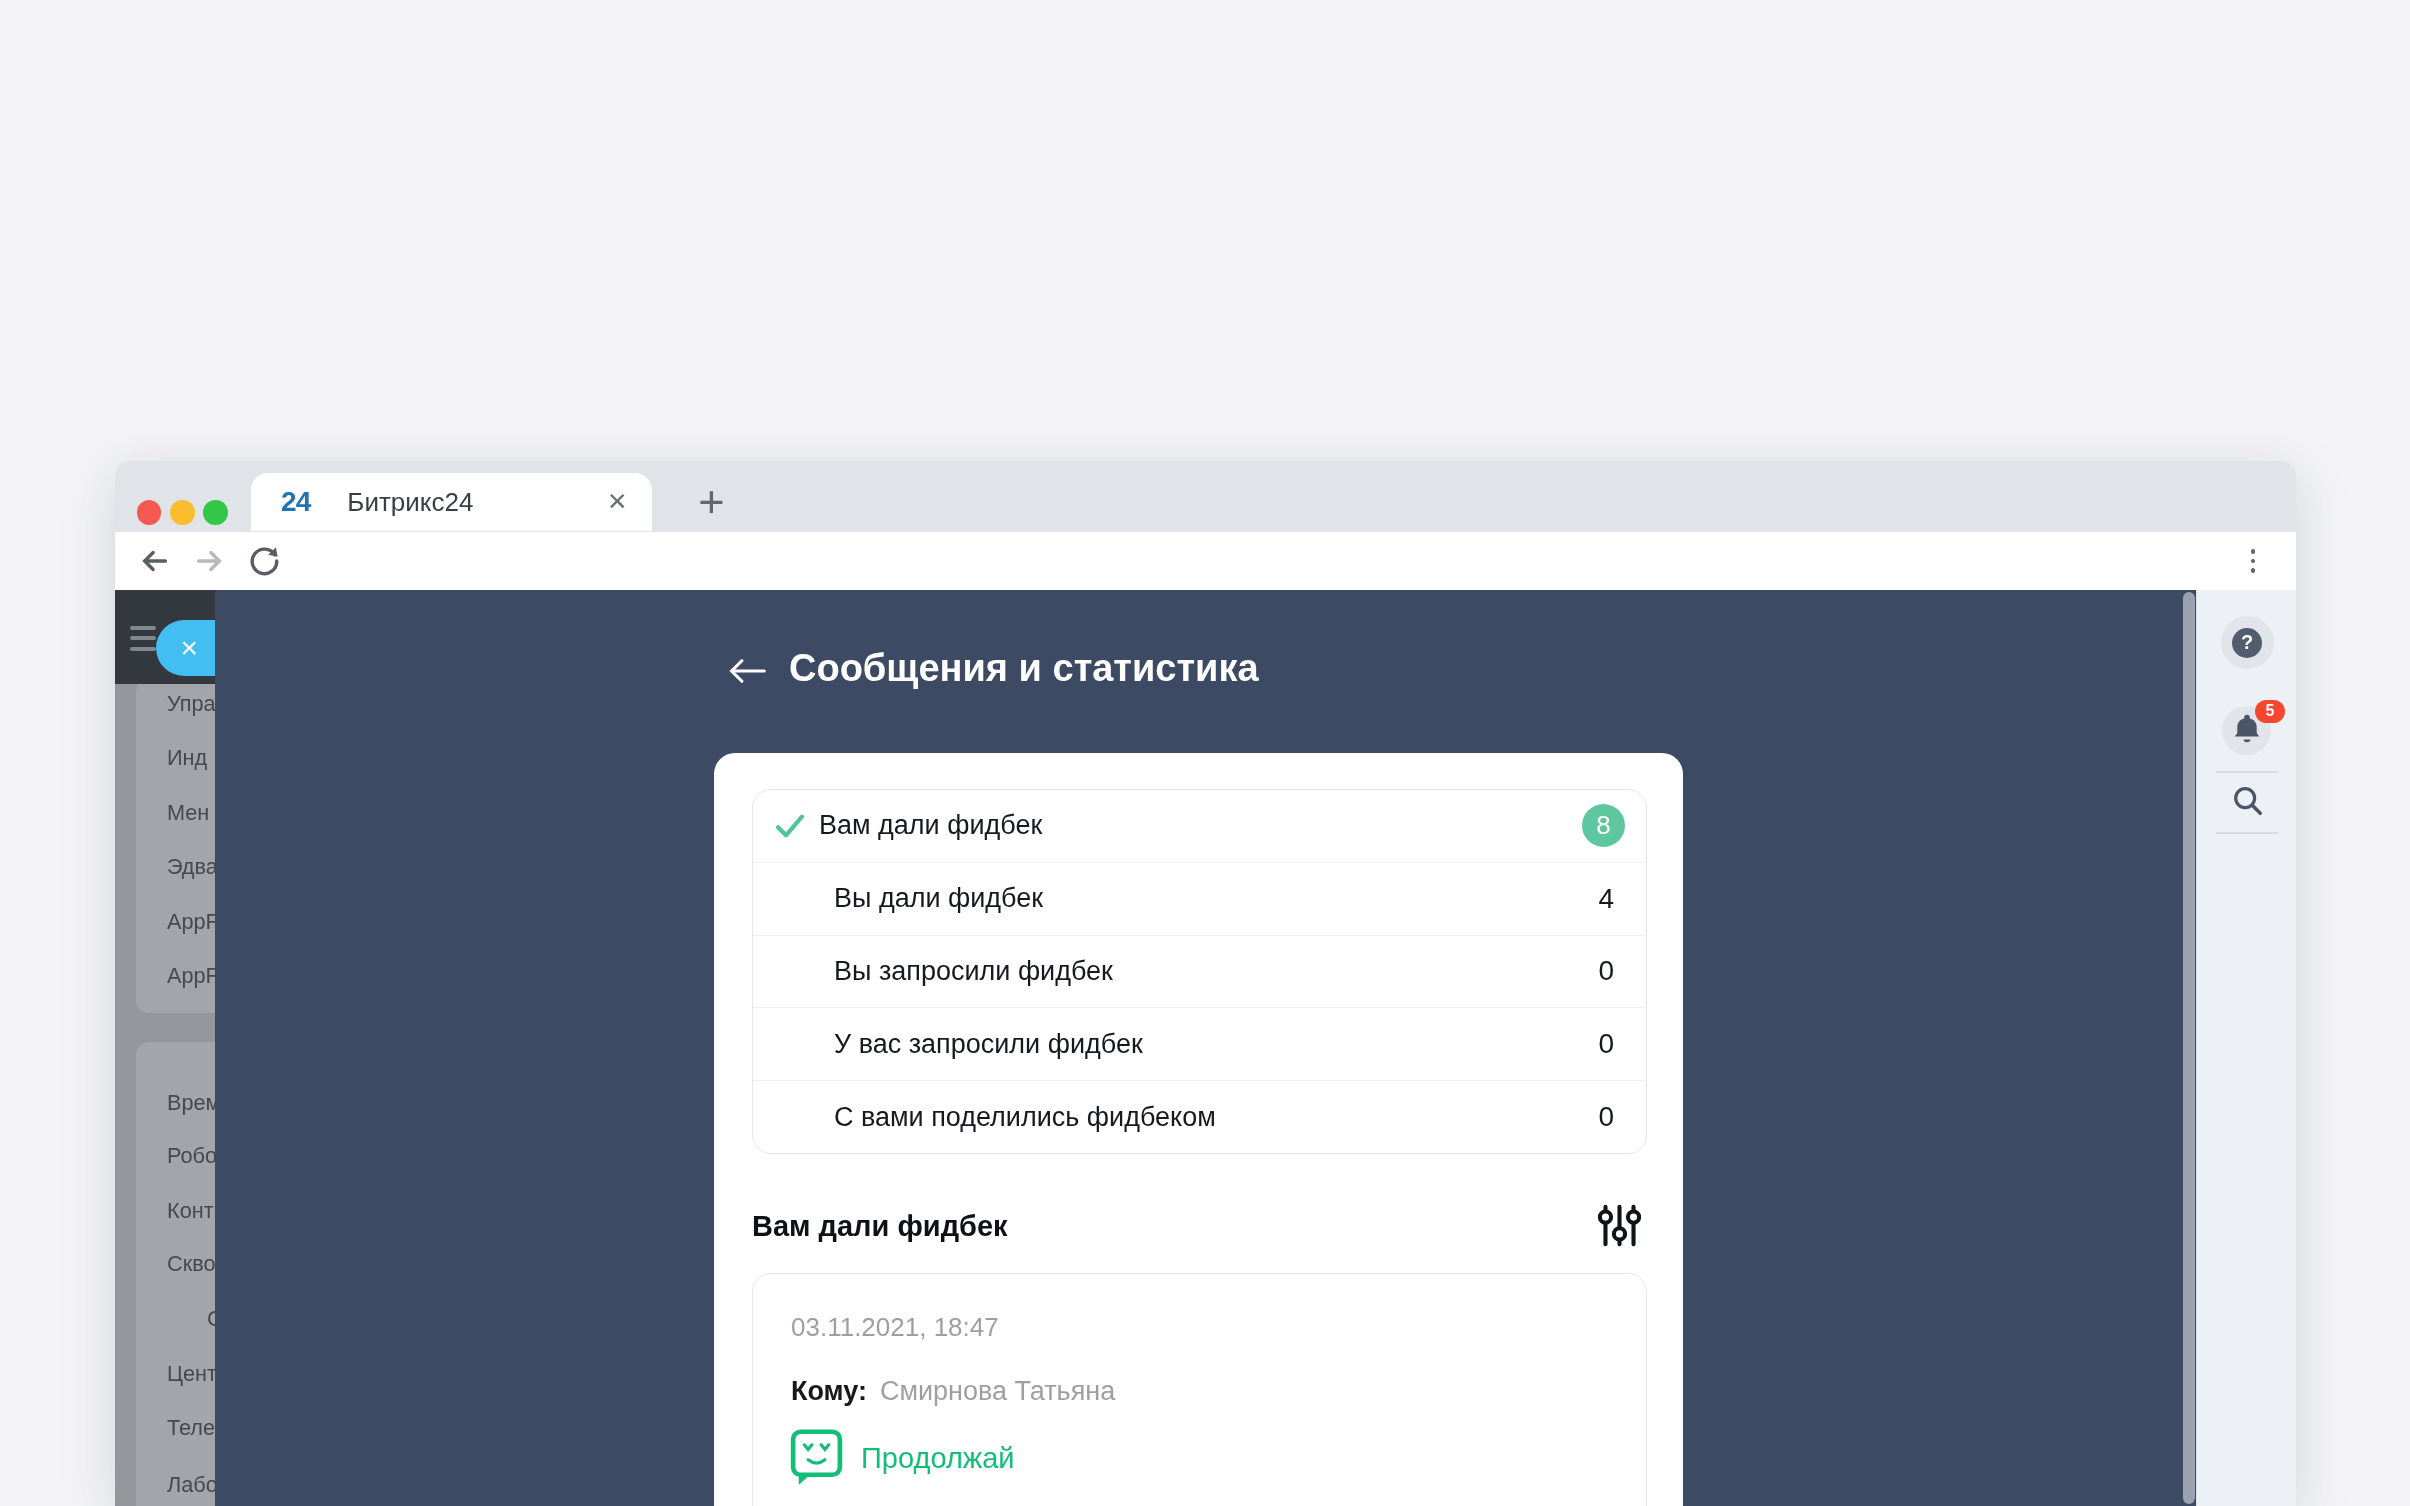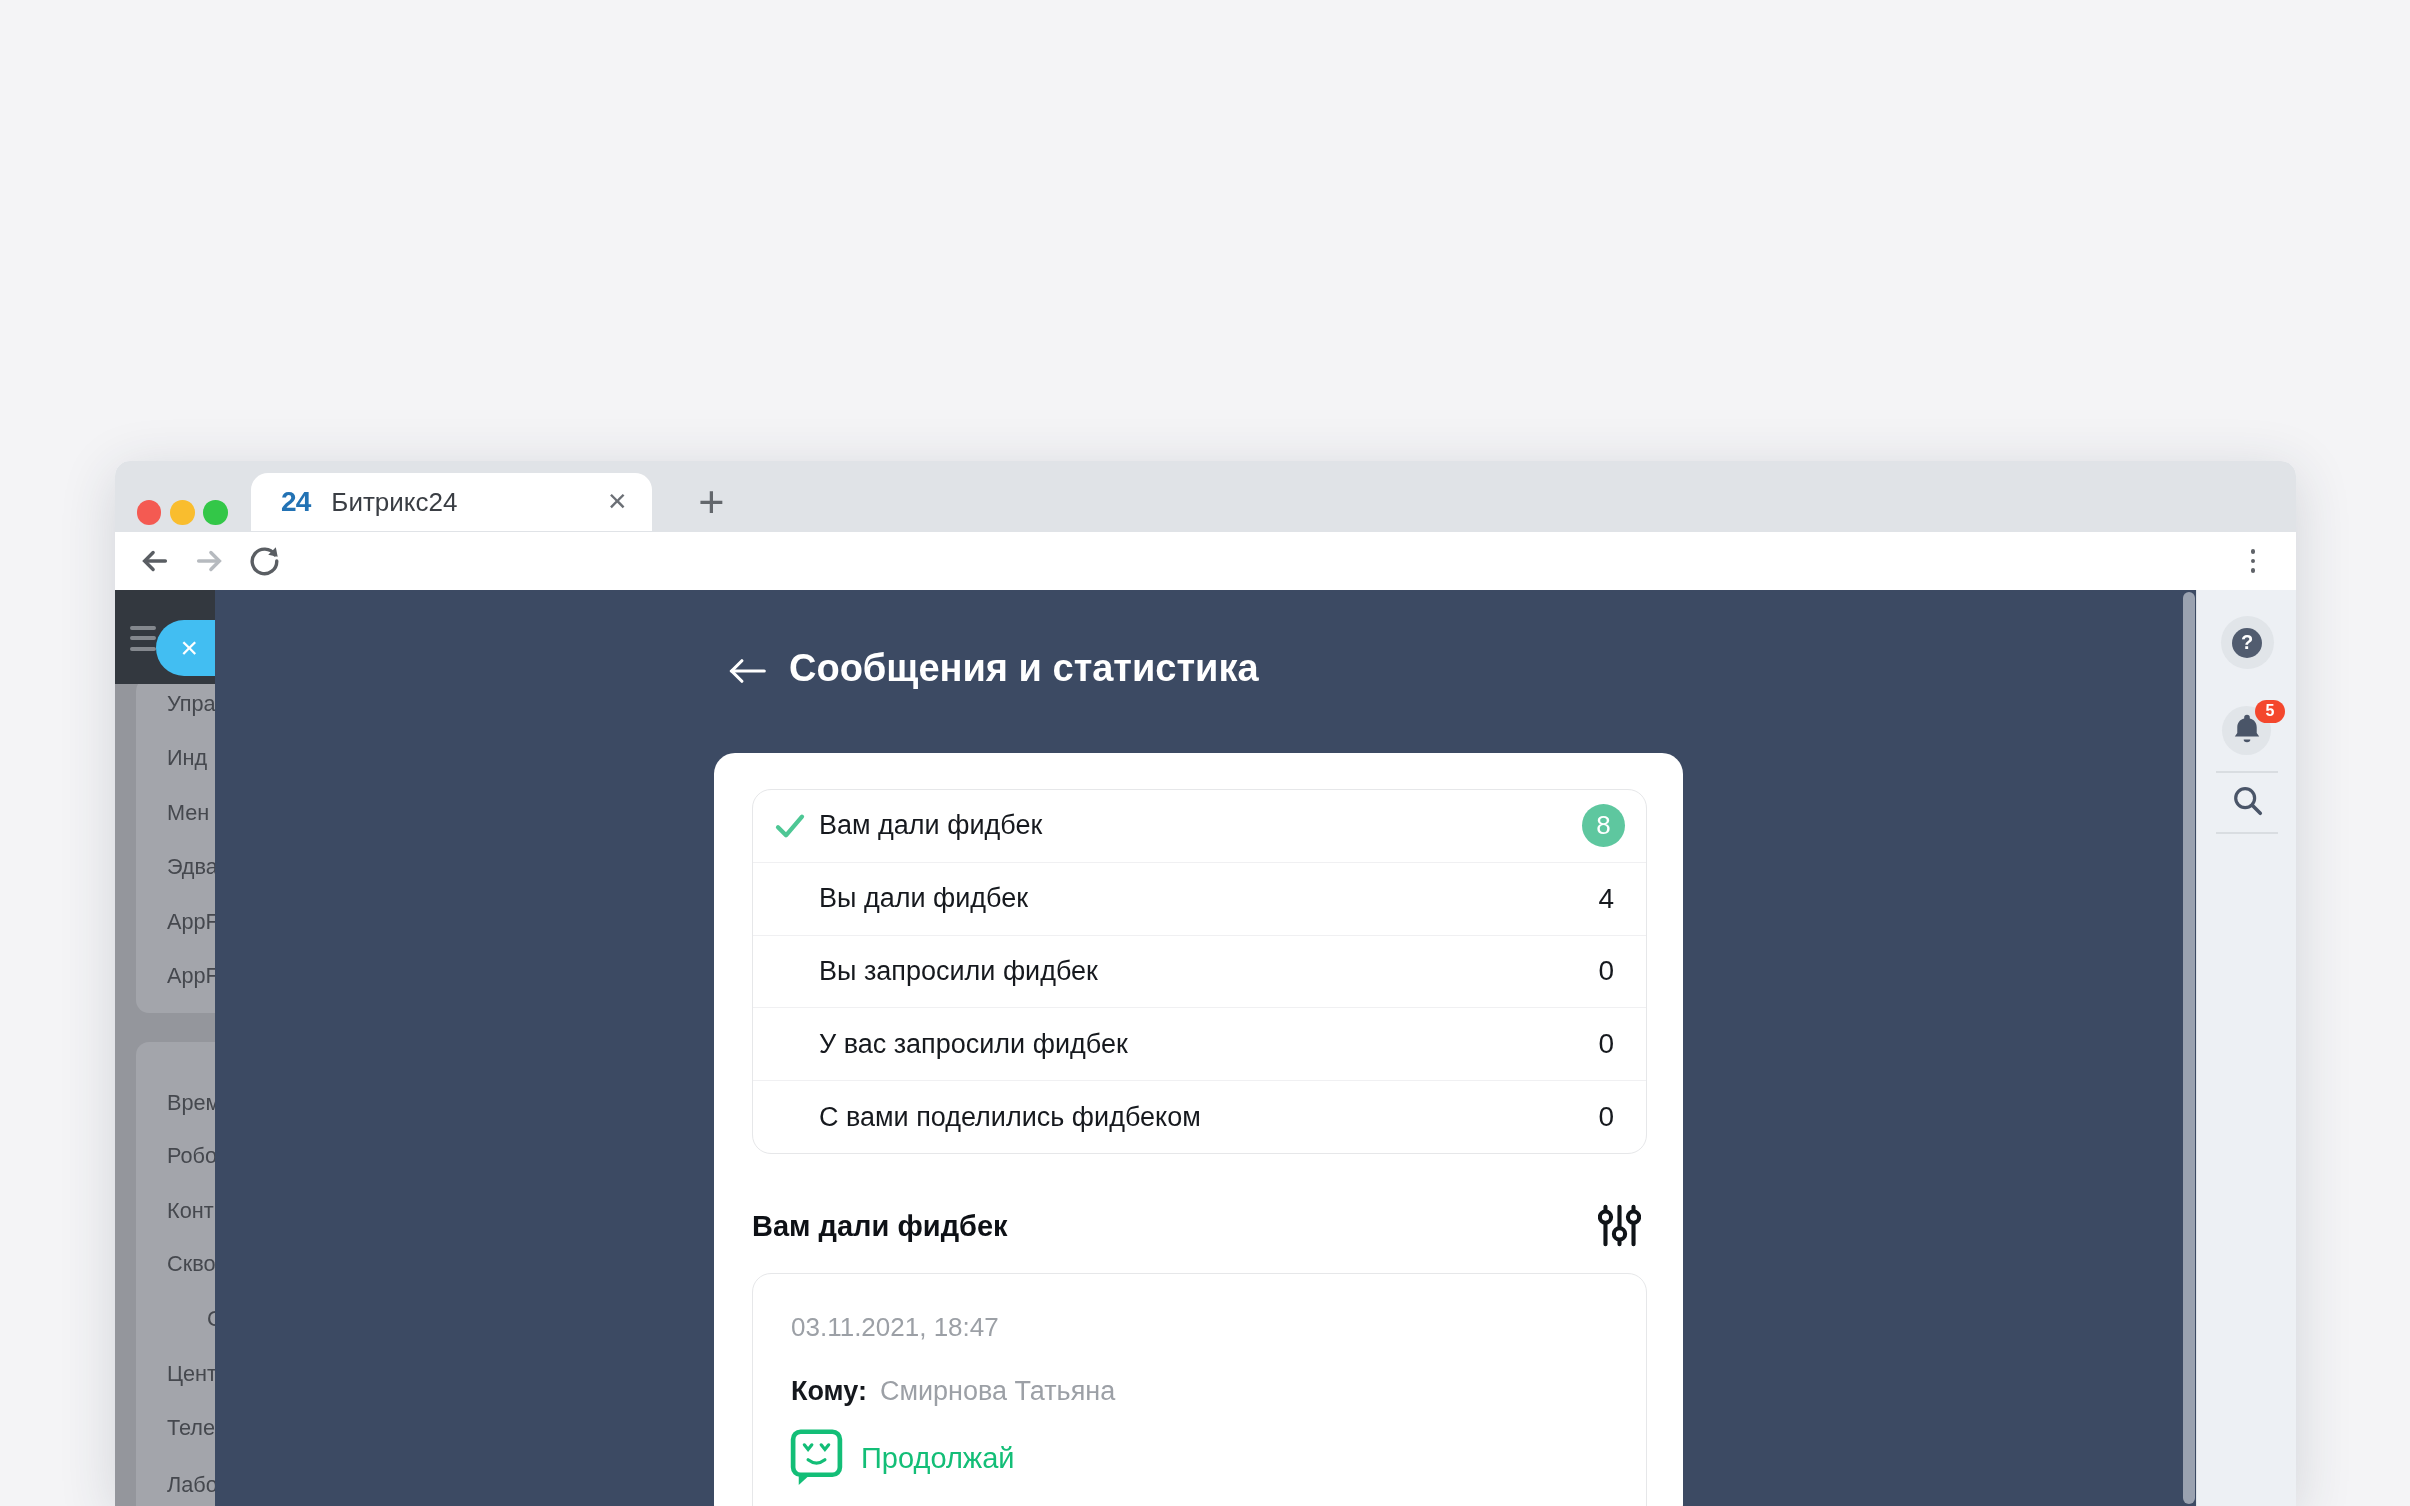--- a/index.html
+++ b/index.html
@@ -18,21 +18,21 @@
   
   .window{position:absolute; left:115px; top:461px; width:2181px; height:1045px;
     border-radius:15px 15px 0 0; box-shadow:0 11.3px 56px rgba(40,50,70,.16); overflow:hidden; background:#fff;}
 
   .tabstrip{position:relative; height:71px; background:#E0E3E7;}
   .light{position:absolute; top:39px; width:24.5px; height:24.5px; border-radius:50%;}
   .light.red{left:21.7px; background:#F45A52;}
   .light.yellow{left:55px; background:#F9BD2E;}
   .light.green{left:88px; background:#33C748;}
   .tab{position:absolute; left:136px; top:12.2px; width:401px; height:58px; background:#fff;
-    border-radius:17px 17px 0 0; display:flex; align-items:center;}
+    border-radius:17px 17px 0 0; display:flex; align-items:center;gap:16px;}
   .favicon{margin-left:30px; font-size:28px; font-weight:bold; color:var(--favicon_blue); letter-spacing:-0.9px;}
   .tabtitle{margin-left:21px; font-size:26px; color:#3A3E44;}
   .tabclose{position:absolute; right:24.5px; font-size:24.5px; color:#6B6F75; line-height:1;}
   .newtab{position:absolute; left:557px; top:12.2px; width:79px; height:58px; display:flex;
     align-items:center; justify-content:center; font-size:45px; font-weight:300; color:#63676C;}
 
   .toolbar{position:relative; height:58px; background:#fff;}
   .navbtn{position:absolute; top:12.2px; width:34px; height:34px;}
   .navbtn.back{left:22.6px;} .navbtn.fwd{left:77px;} .navbtn.reload{left:132px;}
   .urlpill{position:absolute; left:186px; top:6.6px; width:1861px; height:45px; border-radius:22.6px;
@@ -62,21 +62,21 @@
   .sbitem{position:absolute; left:52px; height:28px; font-size:21.7px; color:#45484E; white-space:nowrap; line-height:28px;}
 
   .appback{position:absolute; left:612px; top:66px; z-index:1;}
   .apptitle{position:absolute; left:674px; top:57px; font-size:38px; font-weight:bold; color:#FFF; letter-spacing:0;}
 
   .maincard{position:absolute; left:599px; top:163px; width:969px; height:772px; background:#fff;
     border-radius:21px; z-index:1;}
   .statlist{position:absolute; left:38px; top:36px; width:895px; height:365px;
     border:1.9px solid #E6E7E9; border-radius:19px; overflow:hidden; display:flex; flex-direction:column;}
   .srow{flex:1; display:flex; align-items:center; padding-left:21px;}
-  .srow + .srow{border-top:1.9px solid #F0F0F2;}
+  .srow + .srow{border-top:1.9px solid #F0F0F2;gap:15px;}
   .chk{width:45px; display:flex; align-items:center;}
   .slabel{font-size:27px; color:#16191E;}
   .sval{margin-left:auto; margin-right:32px; font-size:28px; color:#16191E;}
   .sval.badge{margin-right:21px; width:43px; height:43px; border-radius:50%; background:var(--badge_green);
     color:#fff; font-size:26px; display:flex; align-items:center; justify-content:center;}
 
   .sectionrow{position:absolute; left:38px; top:450px; width:895px; height:47px; display:flex; align-items:center;}
   .sectiontitle{font-size:29px; font-weight:bold; color:#0E1116;}
   .filterbtn{margin-left:auto; margin-right:5.6px;}
 

